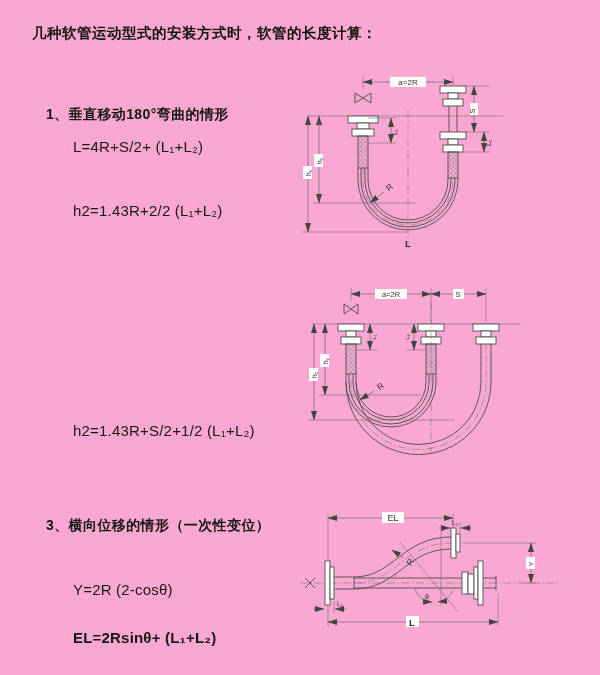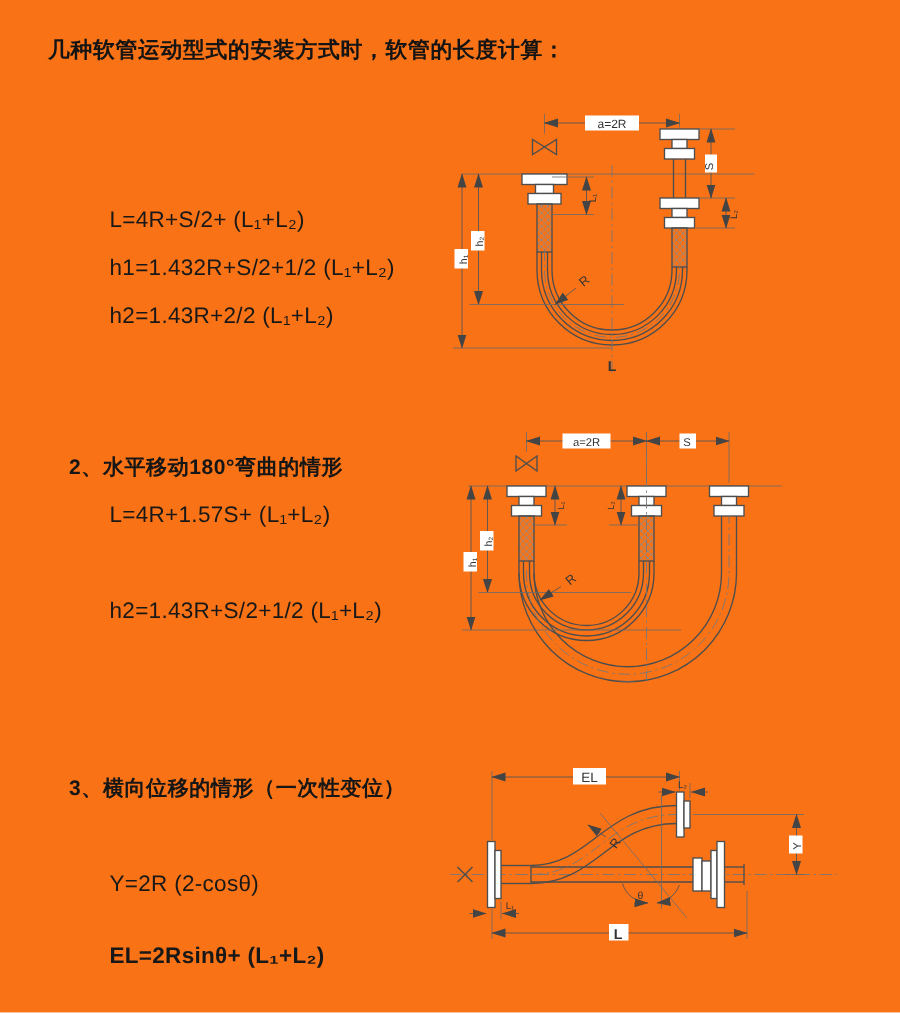--- a/index.html
+++ b/index.html
@@ -1,17 +1,17 @@
 <!DOCTYPE html>
 <html><head>
 <meta charset="utf-8">
 <style>
   html,body{margin:0;padding:0;background:#ffffff;}
   .canvas{
-    position:relative;width:600px;height:675px;background:#f97316;overflow:hidden;
+    position:relative;width:600px;height:675px;background:#f9a8d4;overflow:hidden;
     font-family:"Liberation Sans","DejaVu Sans",sans-serif;color:#1c1c1c;
   }
   .doc-title{
     position:absolute;left:32px;top:24px;font-size:14.5px;font-weight:700;
     letter-spacing:0.5px;color:#141414;white-space:nowrap;
   }
   .sec-heading{
     position:absolute;left:46px;font-size:14px;font-weight:700;color:#161616;
     letter-spacing:0.4px;white-space:nowrap;
   }
@@ -29,22 +29,22 @@
   .braid{stroke:#4d4d4d;stroke-width:0.9;}
   .wbg{fill:#ffffff;stroke:none;}
 </style>
 </head>
 <body>
 
 <div class="canvas">
 
   <div class="doc-title">几种软管运动型式的安装方式时，软管的长度计算：</div>
 
+  <div class="sec-heading" style="top:106px;">1、垂直移动180°弯曲的情形</div>
   <div class="formula" style="top:138px;">L=4R+S/2+ (L₁+L₂)</div>
-  <div class="formula" style="top:170px;">h1=1.432R+S/2+1/2 (L₁+L₂)</div>
   <div class="formula" style="top:202px;">h2=1.43R+2/2 (L₁+L₂)</div>
 
   <svg style="left:298px;top:70px;" width="222" height="188" viewBox="0 0 222 188">
     <defs>
       <marker id="d1a" markerWidth="11" markerHeight="9" refX="9" refY="4" orient="auto-start-reverse" markerUnits="userSpaceOnUse">
         <path d="M0,1 L9.5,4 L0,7 Z" fill="#444"></path>
       </marker>
       <pattern id="d1h" width="4.5" height="4.5" patternUnits="userSpaceOnUse">
         <path d="M0,4.5 L4.5,0 M0,0 L4.5,4.5" stroke="#8a8a8a" stroke-width="0.6"></path>
       </pattern>
@@ -129,23 +129,21 @@
     </g>
 
     <g>
       <line class="dim" x1="86" y1="122" x2="72" y2="133" marker-end="url(#d1a)"></line>
       <text x="92" y="120" font-size="8.5" text-anchor="middle" transform="rotate(-40 92 118)">R</text>
     </g>
 
     <text x="110" y="177" font-size="9.5" text-anchor="middle" font-weight="bold">L</text>
   </svg>
 
-  <div class="sec-heading" style="top:303px;">2、水平移动180°弯曲的情形</div>
-  <div class="formula" style="top:335px;">L=4R+1.57S+ (L₁+L₂)</div>
-  <div class="formula" style="top:399px;">h2=1.43R+S/2+1/2 (L₁+L₂)</div>
+  <div class="formula" style="top:422px;">h2=1.43R+S/2+1/2 (L₁+L₂)</div>
 
   <svg style="left:306px;top:282px;" width="228" height="180" viewBox="0 0 228 180">
     <defs>
       <marker id="d2a" markerWidth="11" markerHeight="9" refX="9" refY="4" orient="auto-start-reverse" markerUnits="userSpaceOnUse">
         <path d="M0,1 L9.5,4 L0,7 Z" fill="#444"></path>
       </marker>
       <pattern id="d2h" width="4.5" height="4.5" patternUnits="userSpaceOnUse">
         <path d="M0,4.5 L4.5,0 M0,0 L4.5,4.5" stroke="#8a8a8a" stroke-width="0.6"></path>
       </pattern>
     </defs>

